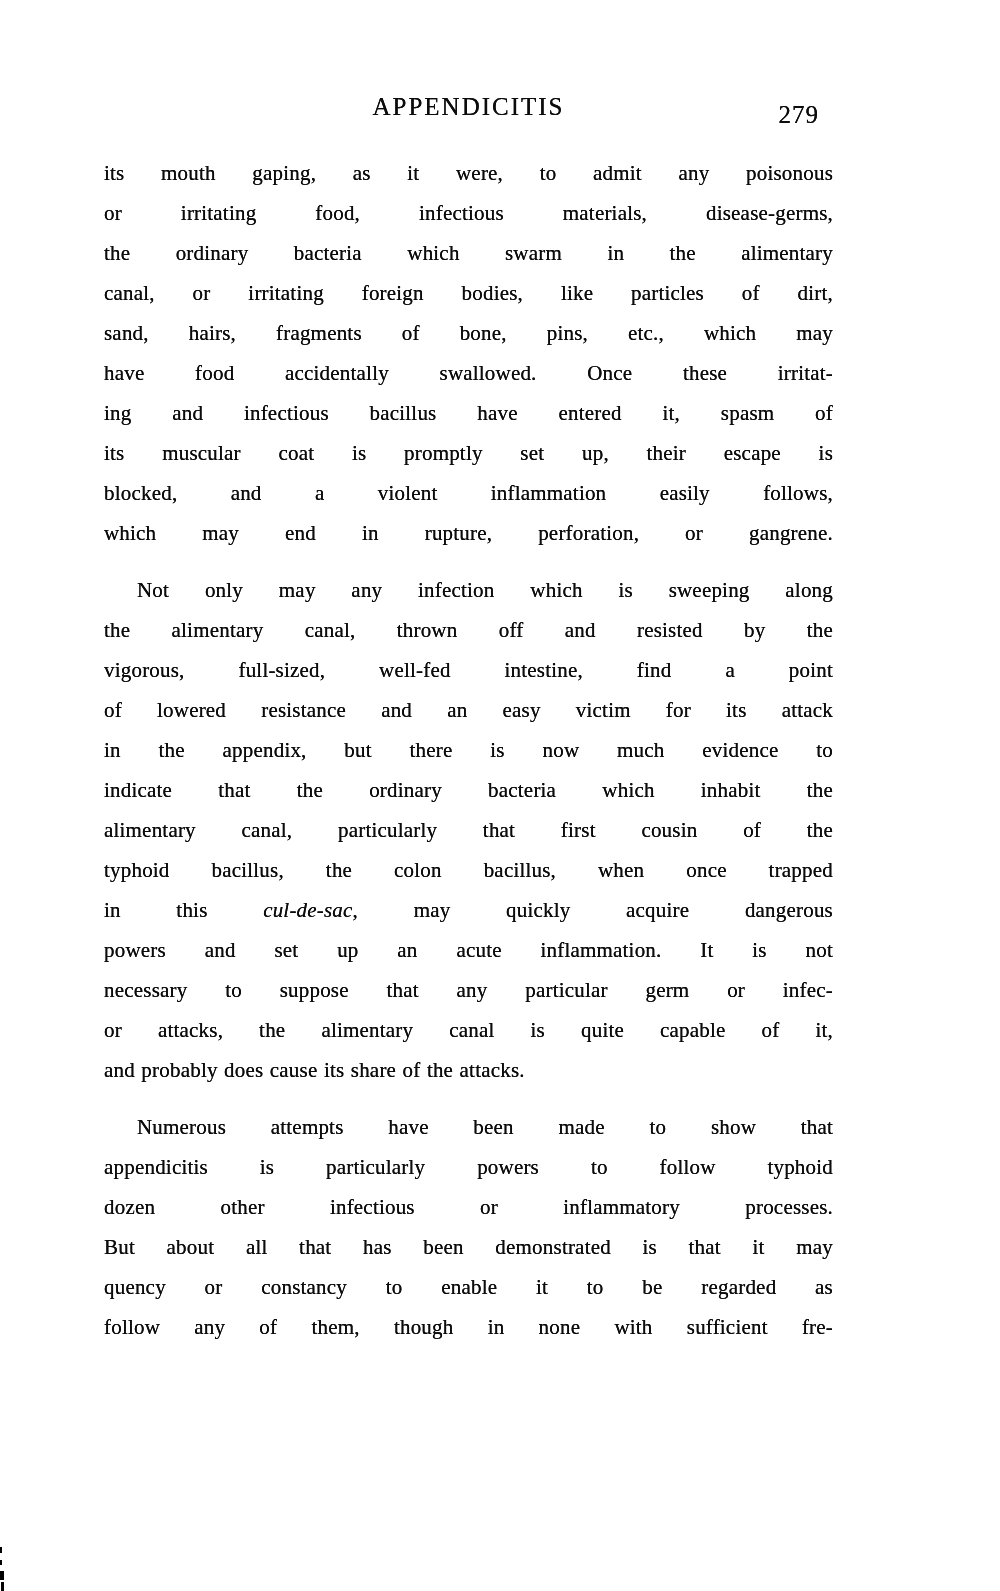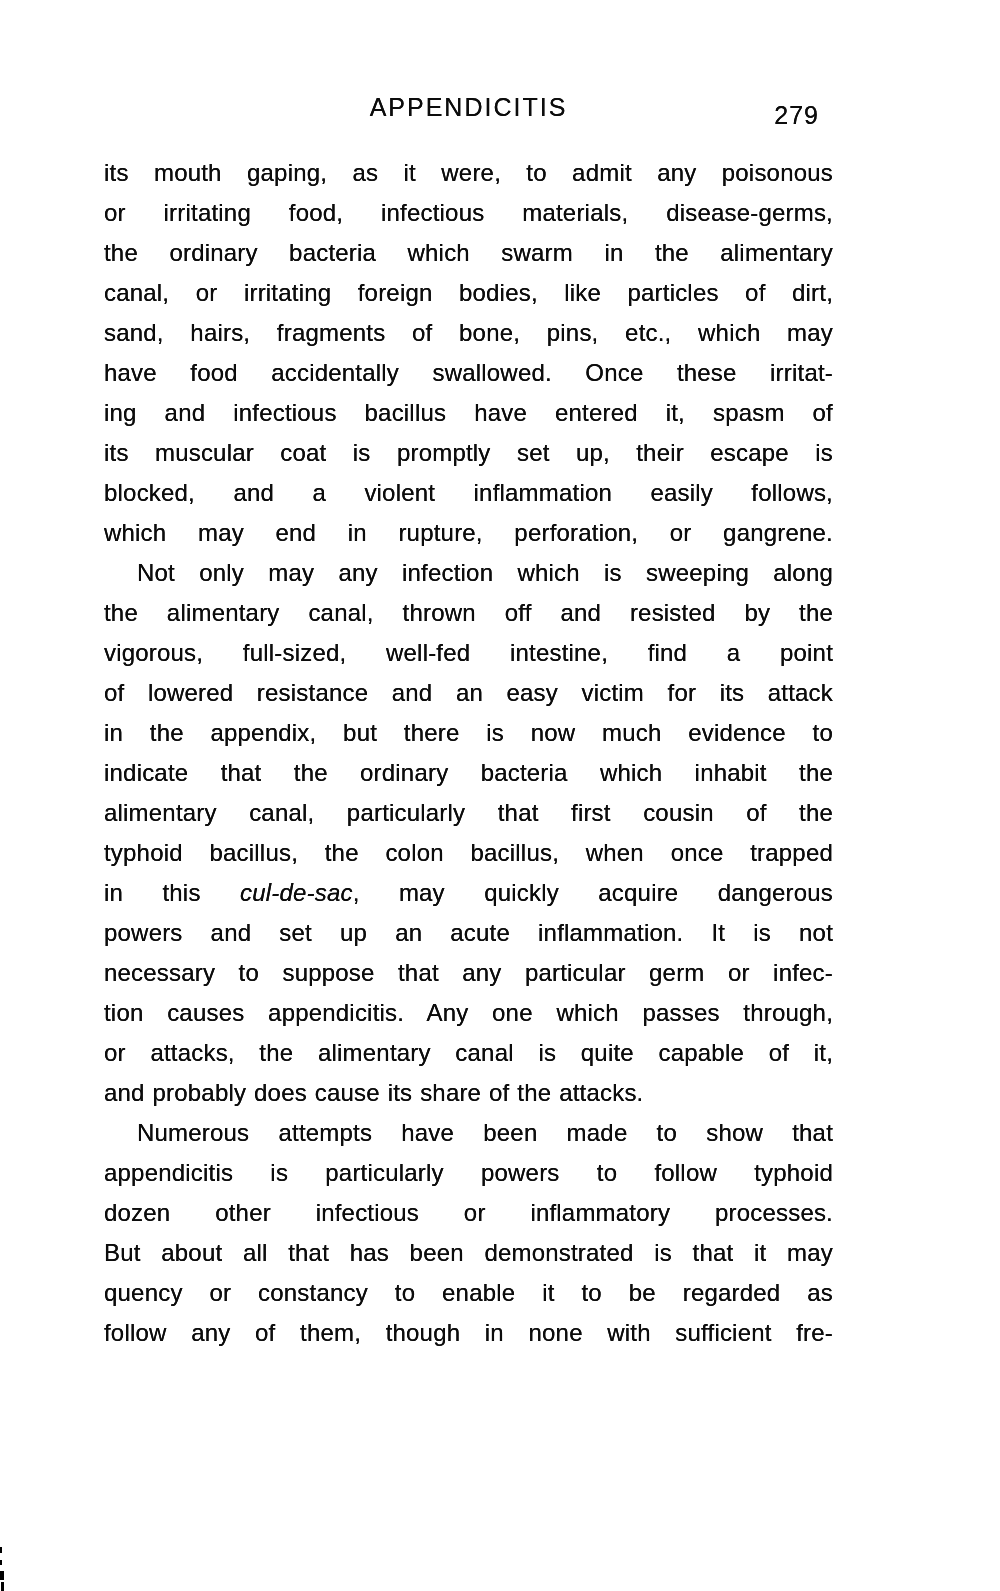--- a/index.html
+++ b/index.html
@@ -6,21 +6,21 @@
     margin: 0;
     padding: 0;
     background: #ffffff;
   }
   .page {
     position: relative;
     width: 1000px;
     height: 1591px;
     background: #ffffff;
     color: #0c0c0c;
-    font-family: Liberation Sans, sans-serif;
+    font-family: Liberation Serif, serif;
     overflow: hidden;
   }
   .running-header {
     position: absolute;
     top: 93px;
     left: 104px;
     width: 729px;
     height: 34px;
   }
   .running-title {
@@ -40,32 +40,33 @@
     text-shadow: 0 0 0.6px currentColor;
     margin-top: 8px;
   }
   .text-body {
     position: absolute;
     top: 153px;
     left: 104px;
     width: 729px;
   }
   .line {
-    font-size: 24px;
+    font-size: 21px;
     line-height: 40px;
     height: 40px;
     text-align: justify;
     text-align-last: justify;
     letter-spacing: 0.2px;
     word-spacing: 1px;
     text-shadow: 0 0 0.6px currentColor;
     overflow: hidden;
   }
   .line.indent {
     text-indent: 33px;
+    margin-top: 17px;
   }
   .line.no-stretch {
     text-align-last: left;
   }
   .line i {
     font-style: italic;
   }
   .scan-artifact {
     position: absolute;
     background: #000000;
@@ -100,21 +101,20 @@
       <div class="line"><span>the alimentary canal, thrown off and resisted by the</span></div>
       <div class="line"><span>vigorous, full-sized, well-fed intestine, find a point</span></div>
       <div class="line"><span>of lowered resistance and an easy victim for its attack</span></div>
       <div class="line"><span>in the appendix, but there is now much evidence to</span></div>
       <div class="line"><span>indicate that the ordinary bacteria which inhabit the</span></div>
       <div class="line"><span>alimentary canal, particularly that first cousin of the</span></div>
       <div class="line"><span>typhoid bacillus, the colon bacillus, when once trapped</span></div>
       <div class="line"><span>in this </span><i>cul-de-sac</i><span>, may quickly acquire dangerous</span></div>
       <div class="line"><span>powers and set up an acute inflammation. It is not</span></div>
       <div class="line"><span>necessary to suppose that any particular germ or infec-</span></div>
-      <div class="line"><span>tion causes appendicitis. Any one which passes through,</span></div>
       <div class="line"><span>or attacks, the alimentary canal is quite capable of it,</span></div>
       <div class="line no-stretch"><span>and probably does cause its share of the attacks.</span></div>
       <div class="line indent"><span>Numerous attempts have been made to show that</span></div>
       <div class="line"><span>appendicitis is particularly powers to follow typhoid</span></div>
       <div class="line"><span>dozen other infectious or inflammatory processes.</span></div>
       <div class="line"><span>But about all that has been demonstrated is that it may</span></div>
       <div class="line"><span>quency or constancy to enable it to be regarded as</span></div>
       <div class="line"><span>follow any of them, though in none with sufficient fre-</span></div>
     </div>
 

